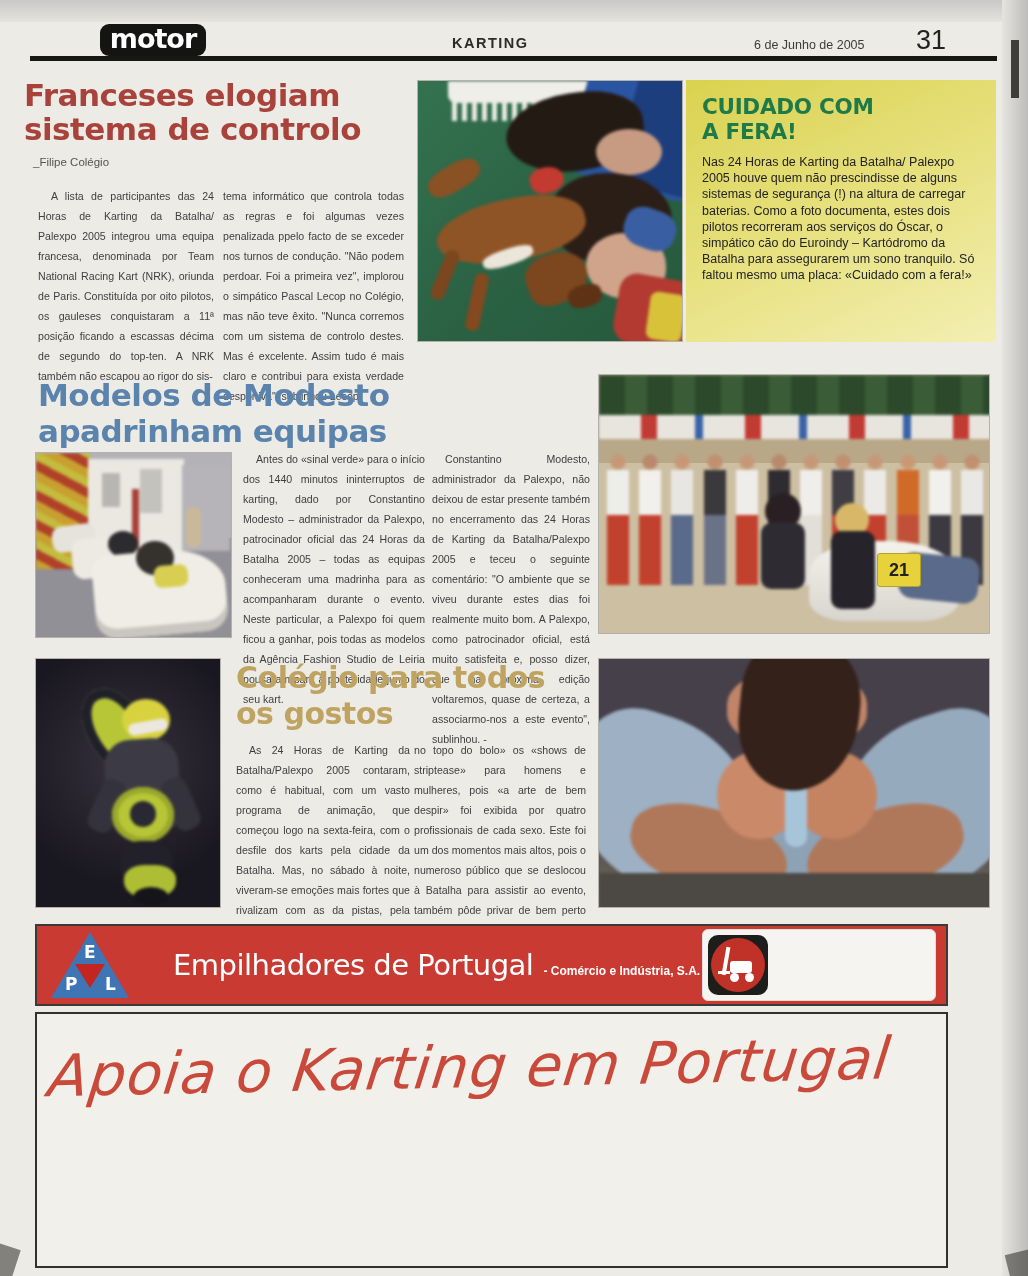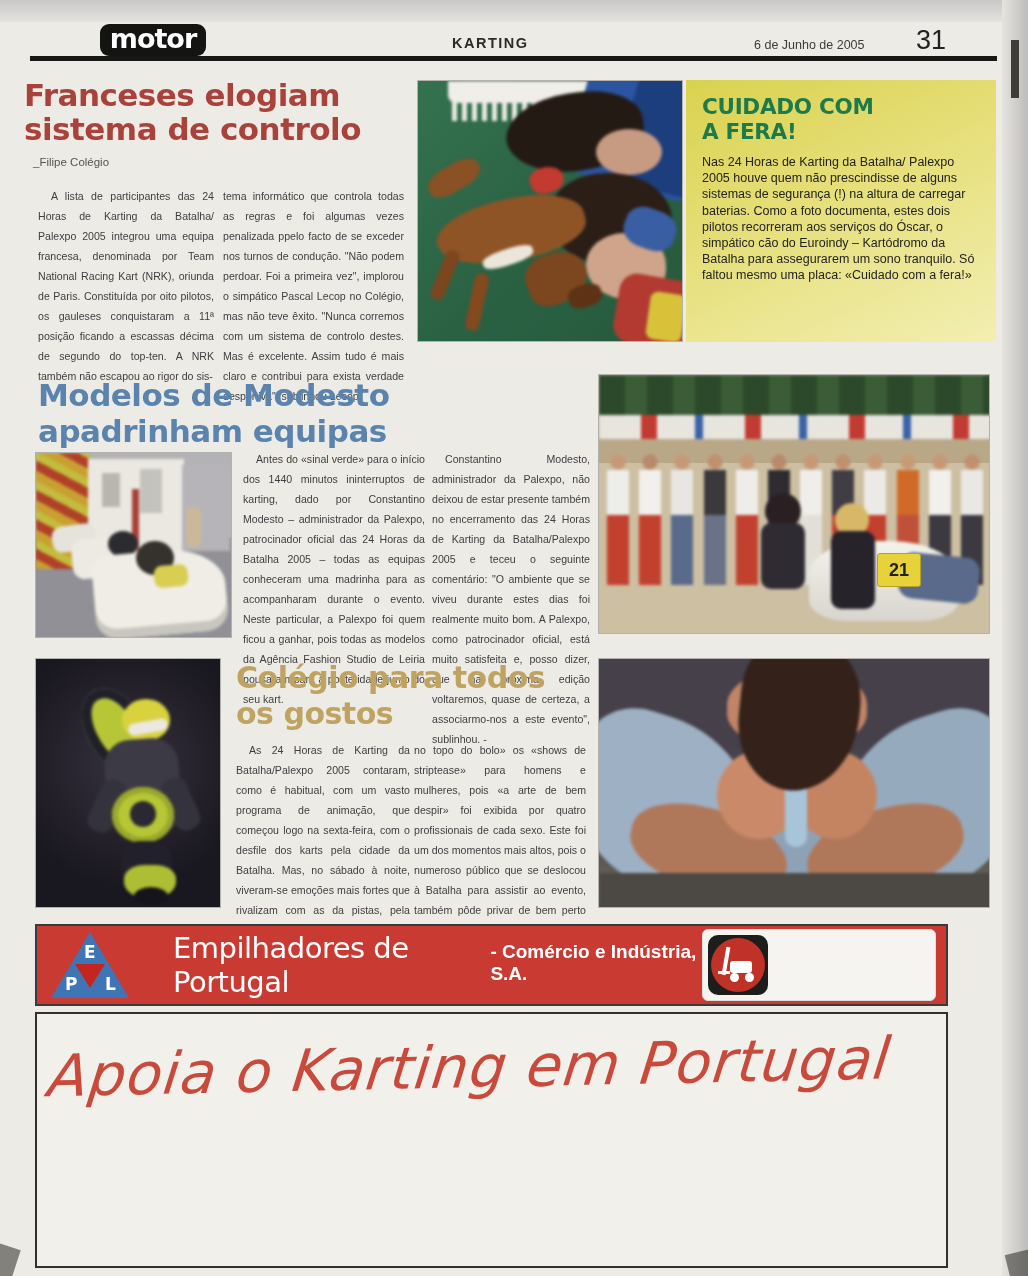--- a/index.html
+++ b/index.html
@@ -63,21 +63,21 @@
   .ad{left:35px;top:924px;width:913px;height:82px;background:#c93a32;border:2px solid #3b3a38;
       box-sizing:border-box;display:flex;align-items:center;}
   .epl{position:relative;width:78px;height:66px;margin-left:14px;flex:0 0 auto;}
   .epl-tri{position:absolute;left:0;top:0;width:0;height:0;border-left:39px solid transparent;
       border-right:39px solid transparent;border-bottom:66px solid #3f74b5;}
   .epl-inner{position:absolute;left:24px;top:32px;width:0;height:0;border-left:15px solid transparent;
       border-right:15px solid transparent;border-top:24px solid #c32621;}
   .epl-letter{position:absolute;color:#fff;font-weight:800;font-size:17px;font-family:"DejaVu Sans",sans-serif;}
   .company-wrap{display:flex;align-items:baseline;margin-left:44px;gap:10px;color:#fff;}
   .company{font-size:29px;font-weight:normal;font-family:"DejaVu Sans",sans-serif;letter-spacing:-.5px;}
-  .company-suffix{font-size:19px;font-weight:bold;}
+  .company-suffix{font-size:12px;font-weight:bold;}
   .manitou{margin-left:auto;margin-right:10px;width:232px;height:70px;background:#f6f4f0;border-radius:6px;
       display:flex;align-items:center;flex:0 0 auto;border:1px solid #ddd;}
   .mani-badge{position:relative;width:60px;height:60px;margin:5px;background:#1d1d1b;border-radius:10px;flex:0 0 auto;}
   .mani-circle{position:absolute;left:3px;top:3px;width:54px;height:54px;border-radius:50%;background:#c03228;}
   .fork{position:absolute;background:#fff;}
   .manitou-text{position:relative;color:#c13528;font-weight:800;font-size:30px;letter-spacing:0;
       font-family:"DejaVu Sans",sans-serif;margin-left:4px;}
   .manitou-text::after{content:'';position:absolute;right:1px;top:-1px;width:45%;height:5px;background:#c13528;}
 
   

